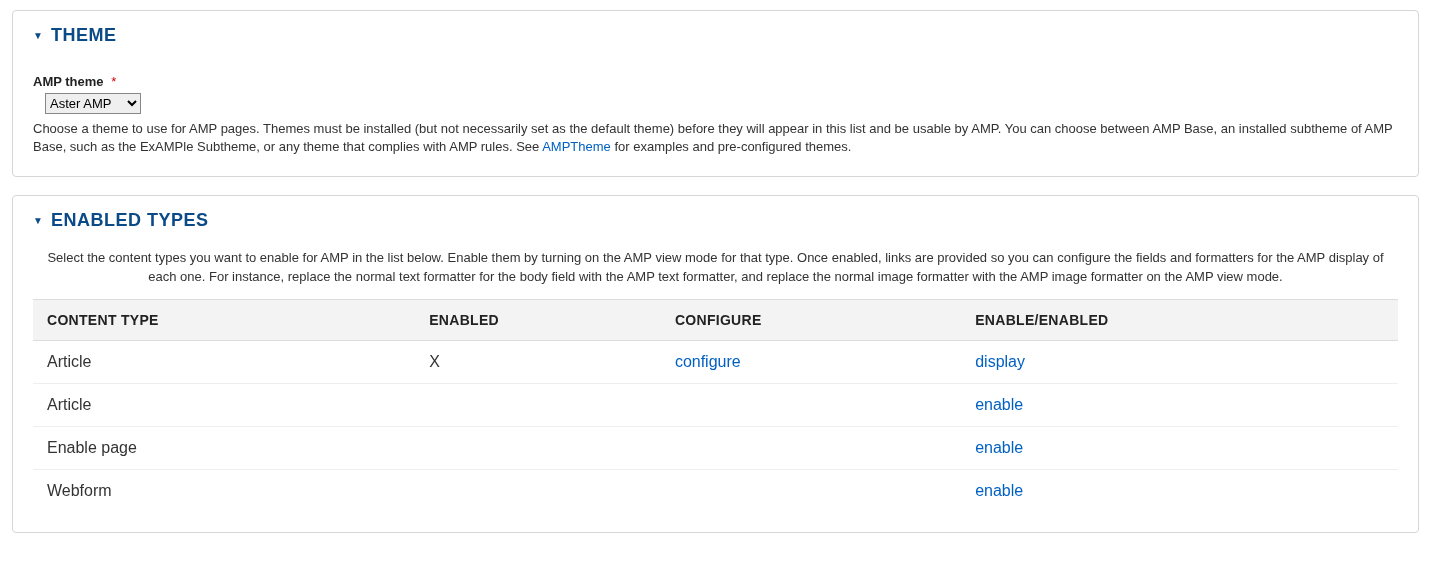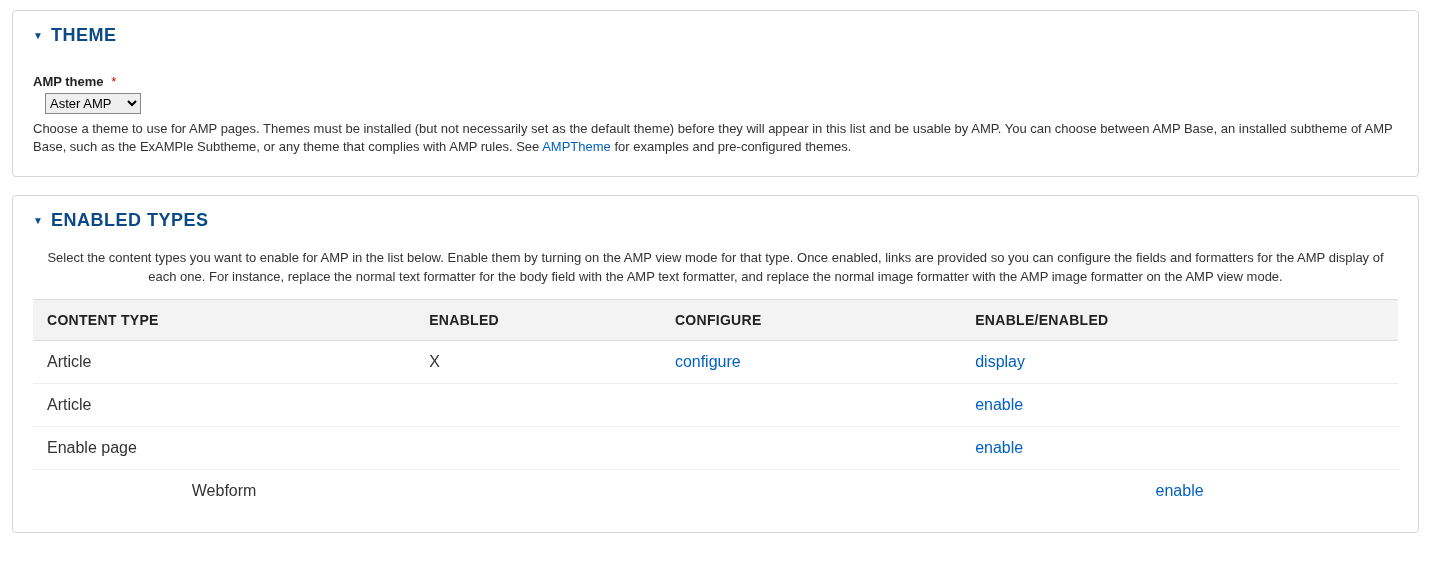--- a/index.html
+++ b/index.html
@@ -94,21 +94,20 @@
     letter-spacing: 0.3px;
     color: #222;
   }
   table.ct-table td {
     padding: 12px 14px;
     border-bottom: 1px solid #eee;
     font-size: 16px;
   }
   table.ct-table tbody tr:last-child td {
     border-bottom: none;
-    text-align: center;
   }
   .col-type   { width: 28%; }
   .col-enab   { width: 18%; }
   .col-conf   { width: 22%; }
   .col-endi   { width: 32%; }
 </style>
 </head>
 <body>
 
 <div class="panel">

